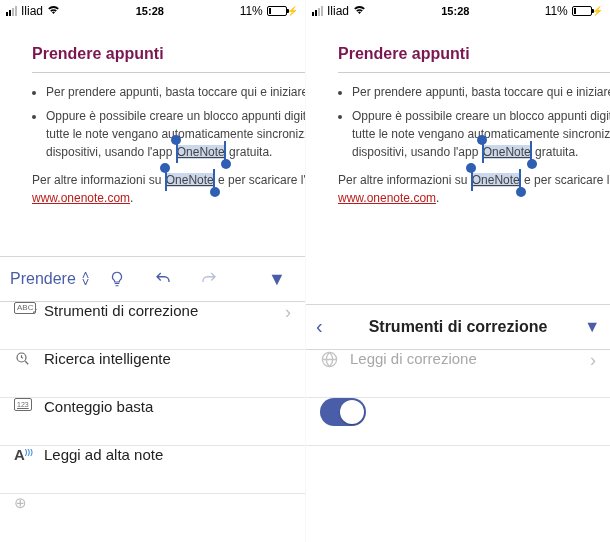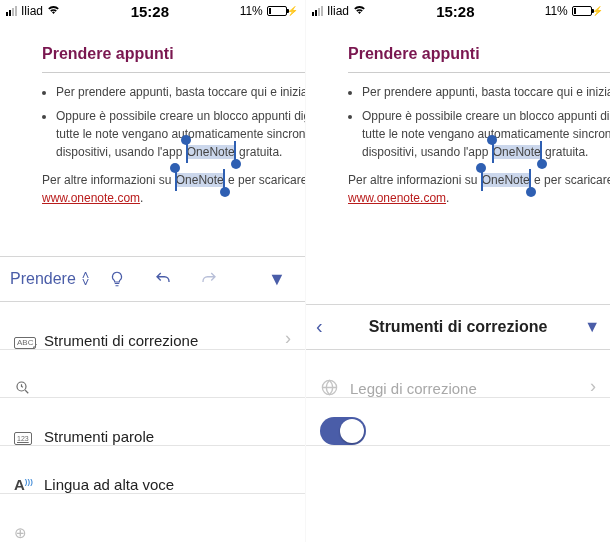--- a/index.html
+++ b/index.html
@@ -4,41 +4,41 @@
 <style>
   * { margin: 0; padding: 0; box-sizing: border-box; }
   body { font-family: -apple-system, "Helvetica Neue", Arial, sans-serif; background: #fff; width: 610px; height: 542px; overflow: hidden; }
   .phones { display: flex; width: 610px; height: 542px; }
   .phone { width: 305px; height: 542px; display: flex; flex-direction: column; overflow: hidden; position: relative; }
   .phone + .phone { border-left: 1px solid rgba(0,0,0,0.03); }
 
   
   .status { display: flex; justify-content: space-between; align-items: center; height: 20px; padding: 2px 6px 0 6px; font-size: 12px; color: #000; }
   .status .left, .status .right { display: flex; align-items: center; gap: 4px; }
-  .status .center { font-weight: 600; font-size: 15px; }
+  .status .center { font-weight: 600; font-size: 11px; }
   .sigbars { display: inline-flex; align-items: flex-end; gap: 1px; }
   .sigbars i { width: 2px; background: #000; display: block; }
   .sigbars i:nth-child(1){height:4px} .sigbars i:nth-child(2){height:6px}
   .sigbars i:nth-child(3){height:8px;background:#bbb} .sigbars i:nth-child(4){height:10px;background:#bbb}
   .wifi { font-size: 11px; }
   .batt { display: inline-flex; align-items: center; gap: 2px; }
   .batt .shell { width: 20px; height: 10px; border: 1px solid #000; border-radius: 2px; position: relative; }
   .batt .shell::after { content: ""; position: absolute; right: -3px; top: 2px; width: 2px; height: 4px; background: #000; border-radius: 0 1px 1px 0; }
   .batt .fill { position: absolute; left: 1px; top: 1px; bottom: 1px; width: 11%; background: #000; }
   .batt .bolt { font-size: 9px; margin-left: -1px; }
 
   
-  .doc { flex: 0 0 auto; padding: 22px 0 0 42px; color: #333; font-size: 12px; line-height: 1.5; }
+  .doc { flex: 0 0 auto; padding: 22px 0 0 32px; color: #333; font-size: 12px; line-height: 1.5; }
   .doc-title { color: #7a1750; font-size: 16px; font-weight: 600; margin-bottom: 6px; }
   .doc-rule { height: 1px; background: #ccc; margin: 4px 0 10px 0; width: 100%; }
   .bullets { margin-left: 14px; color: #444; }
   .bullets li { margin-bottom: 6px; white-space: nowrap; }
   .extra { margin-top: 10px; color: #444; white-space: nowrap; }
   .link { color: #b91c1c; text-decoration: underline; }
-  .sel { position: relative; display: inline-block; }
+  .sel { position: relative; display: inline-block; text-decoration: underline; }
   .sel-bg { background: rgba(46,95,178,0.25); padding: 0 1px; }
   .handle { position: absolute; width: 10px; height: 10px; background: #2e5fb2; border-radius: 50%; }
   .handle.tl { left: -5px; top: -8px; }
   .handle.br { right: -5px; bottom: -8px; }
   .sel::before, .sel::after { content: ""; position: absolute; width: 2px; background: #2e5fb2; top: -2px; bottom: -2px; }
   .sel::before { left: 0; } .sel::after { right: 0; }
 
   .docspace { flex: 1 1 auto; }
 
   
@@ -46,21 +46,21 @@
   .tab-pill { display: flex; align-items: center; gap: 6px; color: #4a5da8; font-size: 16px; }
   .tab-pill .updown { font-size: 13px; display: flex; flex-direction: column; line-height: 7px; }
   .tb-icon { width: 36px; height: 36px; display: flex; align-items: center; justify-content: center; color: #4a5da8; font-size: 18px; }
   .tb-sep { flex: 1; }
   .tb-back { width: 30px; text-align: left; color: #4a5da8; font-size: 20px; }
   .tb-title { flex: 1; text-align: center; font-size: 16px; font-weight: 600; color: #222; }
   .tb-collapse { width: 30px; text-align: right; color: #4a5da8; font-size: 16px; }
 
   
   .menu { background: #fff; }
-  .row { display: flex; align-items: flex-end; height: 48px; padding: 0 14px; border-bottom: 1px solid #e4e4e4; font-size: 15px; color: #222; }
+  .row { display: flex; align-items: flex-start; height: 48px; padding: 0 14px; border-bottom: 1px solid #e4e4e4; font-size: 15px; color: #222; }
   .row.disabled { color: #a8a8a8; }
   .row .ricon { width: 30px; color: #6b6b6b; font-size: 15px; display: flex; align-items: center; }
   .row.disabled .ricon { color: #c4c4c4; }
   .row .rlabel { flex: 1; }
   .row .chev { color: #c0c0c0; font-size: 18px; }
   .toggle { width: 46px; height: 28px; background: #4a5da8; border-radius: 14px; position: relative; }
   .toggle .knob { position: absolute; right: 2px; top: 2px; width: 24px; height: 24px; background: #fff; border-radius: 50%; box-shadow: 0 1px 2px rgba(0,0,0,0.3); }
 
   .abc-box { border: 1px solid #6b6b6b; border-radius: 2px; font-size: 8px; padding: 0 2px; line-height: 10px; position: relative; }
   .abc-box::after { content: "✓"; position: absolute; right: -3px; bottom: -4px; font-size: 8px; color: #6b6b6b; }
@@ -157,32 +157,33 @@
         <span class="rlabel">Strumenti di correzione</span>
         <span class="chev">›</span>
       </div>
       <div class="row">
         <span class="ricon li-icon">
           <svg width="18" height="18" viewBox="0 0 24 24" fill="none" stroke="#6b6b6b" stroke-width="1.6">
               <circle cx="10" cy="10" r="6"></circle>
               <path d="M15 15l4 4M10 7v3l2 1"></path>
             </svg>
         </span>
+        <span class="rlabel">Ricerca intelligente</span>
       </div>
       <div class="row">
         <span class="ricon">
             <span class="count-box">123</span>
           </span>
-        <span class="rlabel">Strumenti parole</span>
+        <span class="rlabel">Conteggio basta</span>
       </div>
       <div class="row">
         <span class="ricon">
             <span class="aloud">A<sup>)))</sup></span>
           </span>
-        <span class="rlabel">Lingua ad alta voce</span>
+        <span class="rlabel">Leggi ad alta note</span>
       </div>
       <div class="row" style="border-bottom:none;">
         <span class="ricon" style="color:#bdbdbd">⊕</span>
         <span class="rlabel"></span>
       </div>
     </div>
   </div>
 
   <div class="phone">
     <div class="status">

